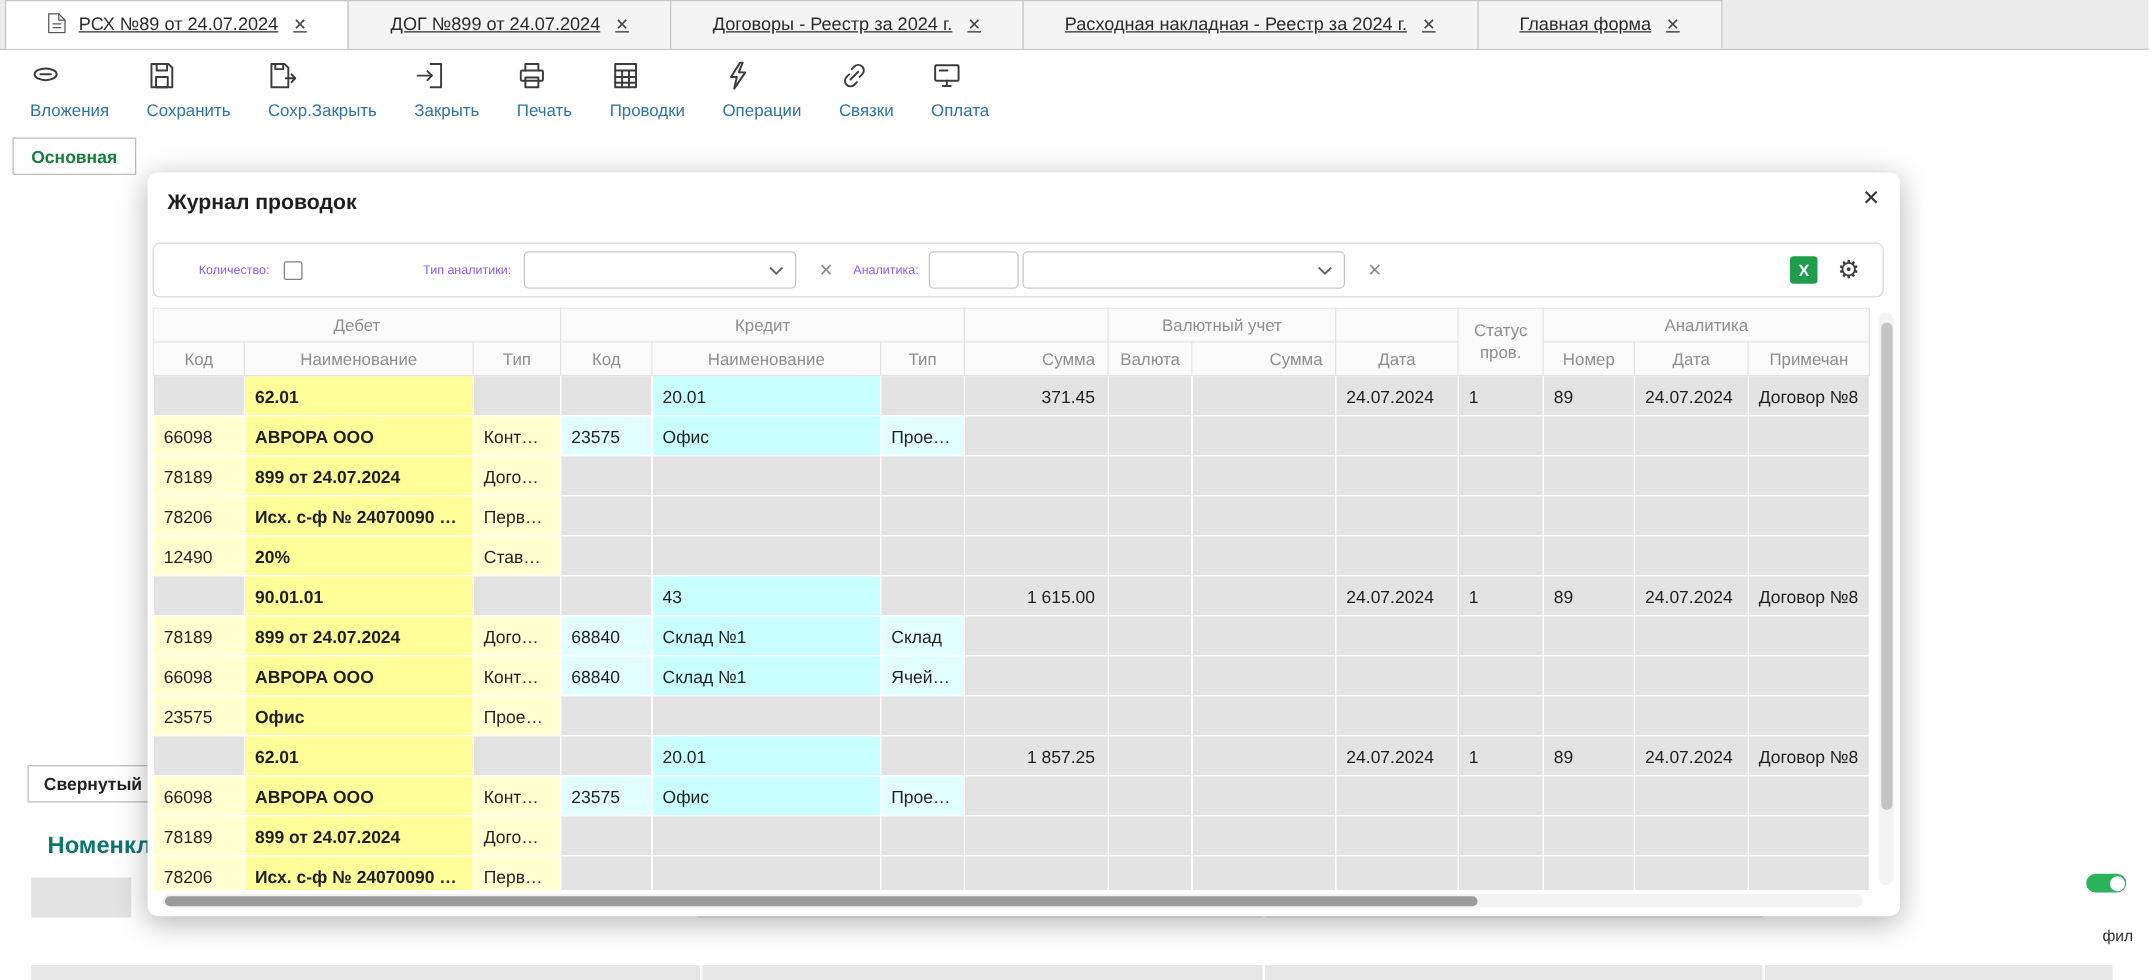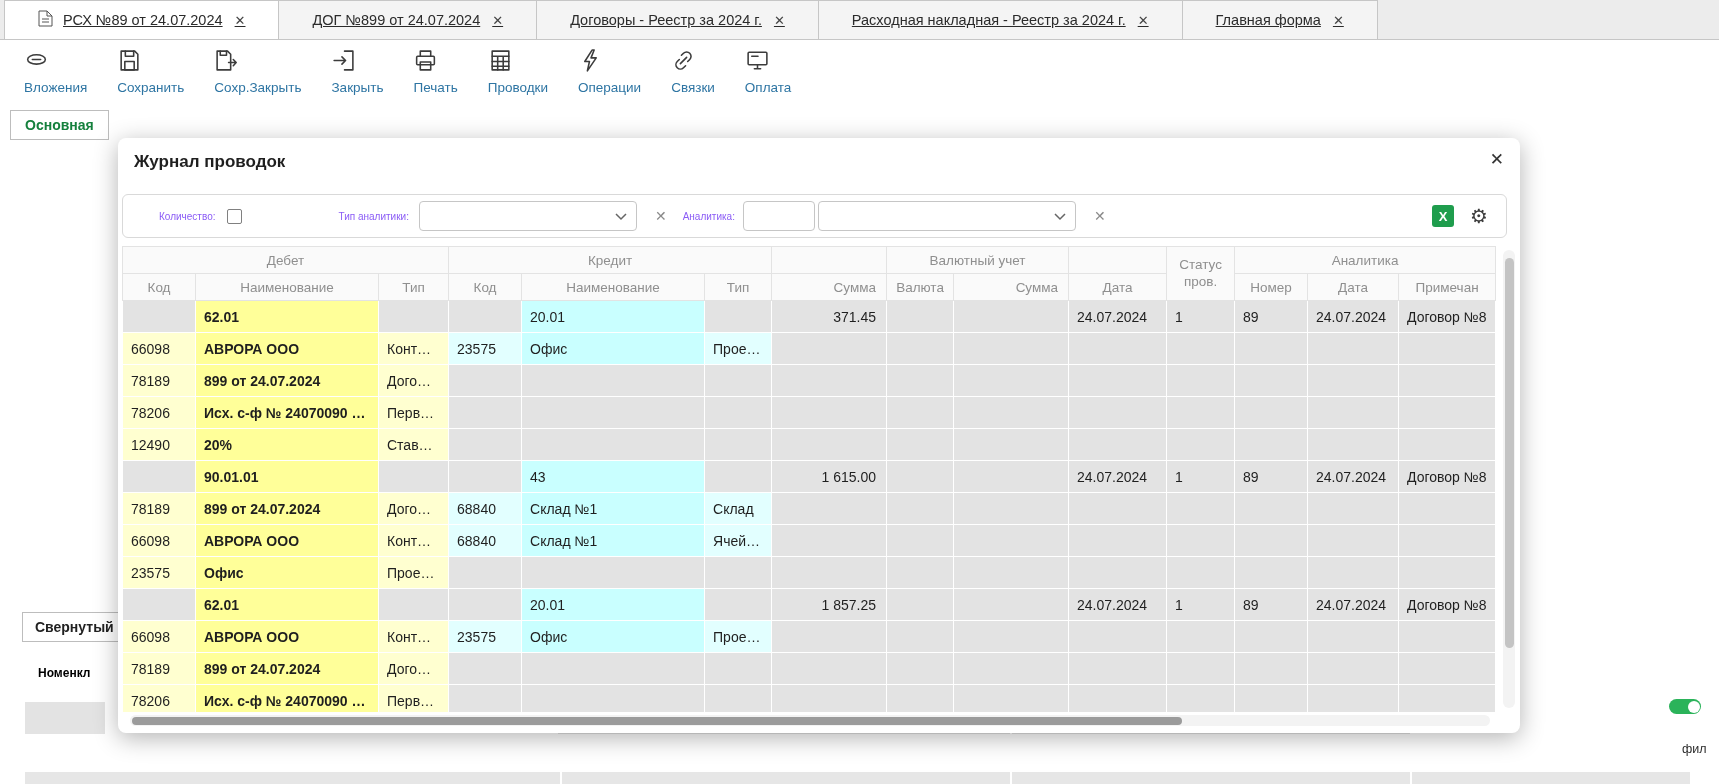--- a/index.html
+++ b/index.html
@@ -22,21 +22,21 @@
   .tool svg{width:25px;height:25px;stroke:#3c3c3c;fill:none;stroke-width:1.5;stroke-linecap:round;stroke-linejoin:round;}
   .tool .lbl{font-size:13.5px;color:var(--accent-blue,#2e75a3);}
 
   
   .main-tab{position:absolute;left:10px;top:110px;height:30px;padding:0 14px;display:flex;align-items:center;
     background:#fff;border:1px solid #bdbdbd;font-size:14px;font-weight:700;color:#15803d;}
   .form-labels{position:absolute;left:20px;top:151px;width:102px;}
   .form-label{height:38.6px;display:flex;align-items:center;font-size:14px;color:#1c1c1c;white-space:nowrap;overflow:hidden;}
   .collapsed-tab{position:absolute;left:22px;top:612px;height:30px;padding:0 12px;display:flex;align-items:center;
     border:1px solid #bdbdbd;background:#fff;font-weight:700;font-size:14px;color:#222;}
-  .nomenk{position:absolute;left:38px;top:666px;font-size:12px;font-weight:700;color:#000000;white-space:nowrap;width:82px;overflow:hidden;}
+  .nomenk{position:absolute;left:38px;top:666px;font-size:19px;font-weight:700;color:#0f766e;white-space:nowrap;width:82px;overflow:hidden;text-align:right;}
   .band{position:absolute;background:var(--cell-gray,#e3e3e3);height:32px;}
   .band.b1a{left:25px;top:702px;width:80px;}
   .band.b1b{left:558px;top:702px;width:452px;display:flex;align-items:center;justify-content:center;font-size:13px;color:#333;}
   .band.b1c{left:1012px;top:702px;width:398px;}
   .band.b2{top:772px;height:12px;background:#e6e6e6;}
   .band.b2a{left:25px;width:535px;}
   .band.b2b{left:562px;width:448px;}
   .band.b2c{left:1012px;width:398px;}
   .band.b2d{left:1412px;width:278px;}
   .toggle{position:absolute;left:1669px;top:699px;width:32px;height:15px;border-radius:8px;background:var(--toggle-green,#2bb35a);cursor:pointer;}

